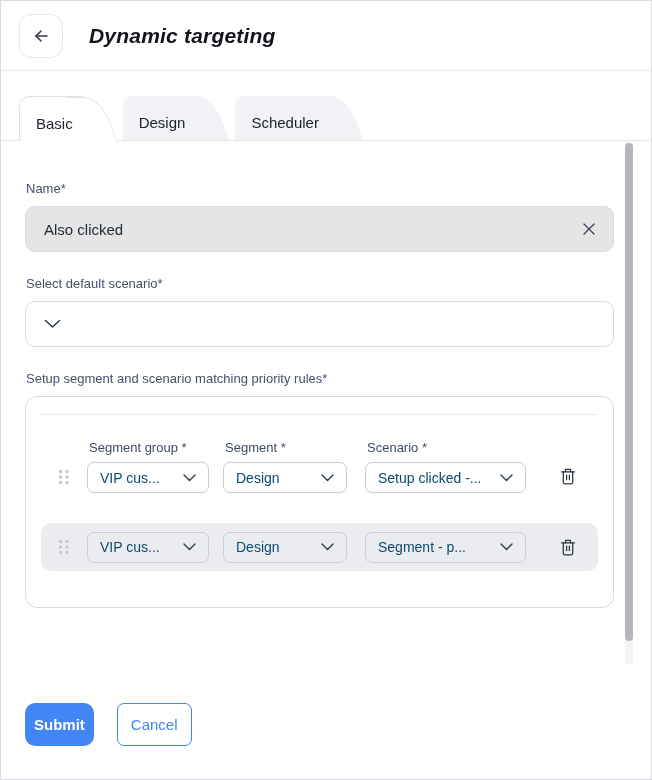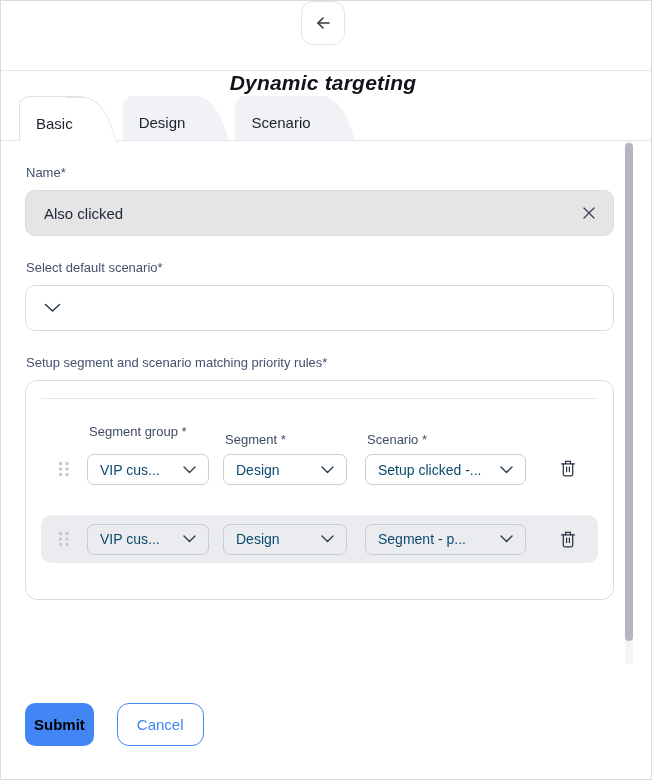--- a/index.html
+++ b/index.html
@@ -7,21 +7,21 @@
   body { font-family:"Liberation Sans", sans-serif; }
 
   .frame{
     position:relative; width:652px; height:780px;
     background:#fff; border:1px solid #d9dbe0; overflow:hidden;
   }
 
   
   .header{
     height:70px; display:flex; align-items:center; gap:26px;
-    padding:0 24px 0 18px; border-bottom:1px solid #e7e8ec;flex-direction:column;
+    padding:0 24px 0 18px; border-bottom:1px solid #e7e8ec;
   }
   .back-btn{
     width:44px; height:44px; flex:0 0 auto;
     background:#fff; border:1px solid #e3e5ec; border-radius:12px;
     display:flex; align-items:center; justify-content:center; cursor:pointer;
   }
   .page-title{
     font-size:21px; font-weight:bold; font-style:italic; color:#12141c;
     letter-spacing:.2px;
   }
@@ -52,21 +52,21 @@
     border-top:1px solid #e0e2e8; border-right:1px solid #e0e2e8;
   }
 
   
   .content{
     position:relative; height:524px;
     border-top:1px solid #e4e6ea;
     padding:24px 39px 0 24px;
   }
   .field-label{
-    font-size:13px; color:#42526e; margin:0 0 10px 1px; display:block;
+    font-size:13px; color:#42526e; margin:16px 0 10px 1px; display:block;
   }
   .text-input-wrap{
     position:relative; width:589px; height:46px; margin-bottom:24px;
   }
   .text-input{
     width:100%; height:100%; border:1px solid #d8dbe1; border-radius:10px;
     padding:0 44px 0 18px; font-size:15px; color:#202b3a; background:#e5e5e5;
     font-family:"Liberation Sans", sans-serif; outline:none;
   }
   .clear-x{
@@ -107,21 +107,21 @@
   .rule-row.first .drag-handle{ margin-bottom:9px; }
   .col-stack{ display:flex; flex-direction:column; }
   .col-label{ font-size:13px; color:#3f4c63; margin:0 0 7px 2px; }
   .mini-select{
     height:31px; border:1px solid #c8ccd3; border-radius:7px; background:#fff;
     display:flex; align-items:center; justify-content:space-between;
     padding:0 12px; font-size:14px; color:#0c4a6e; cursor:pointer;
     white-space:nowrap; overflow:hidden;
   }
   .mini-select.on-gray{ background:transparent; }
-  .w1{ width:122px; margin-right:14px;gap:8px; }
+  .w1{ width:122px; margin-right:14px; }
   .w2{ width:124px; margin-right:18px; }
   .w3{ width:161px; }
   .trash-btn{
     margin-left:30px; width:24px; height:24px; border:none; background:none;
     display:flex; align-items:center; justify-content:center; cursor:pointer; flex:0 0 auto;
   }
   .rule-row.first .trash-btn{ margin-bottom:5px; }
 
   
   .scrollbar-track{
@@ -130,26 +130,26 @@
   }
   .scrollbar-thumb{
     position:absolute; top:2px; left:0; width:8px; height:498px;
     background:#b4b6bd; border-radius:4px; cursor:pointer;
   }
 
   
   .footer{ display:flex; align-items:center; padding:39px 24px 0 24px; }
   .submit-btn{
     height:43px; padding:12px 9px; min-width:66px; border:none; border-radius:10px;
-    background:#4285f4; color:#000000; font-size:15px; font-weight:600; cursor:pointer;
+    background:#4285f4; color:#ffffff; font-size:15px; font-weight:600; cursor:pointer;
     font-family:"Liberation Sans", sans-serif;
   }
   .cancel-btn{
-    height:43px; padding:0 19px; min-width:73px; margin-left:23px;
-    border:1px solid #4285f4; border-radius:12px; background:#fff;
+    height:43px; padding:0 13px; min-width:73px; margin-left:23px;
+    border:1px solid #4285f4; border-radius:7px; background:#fff;
     color:#4285f4; font-size:15px; cursor:pointer;
     font-family:"Liberation Sans", sans-serif;
   }
 
   svg{ display:block; }
 </style>
 </head>
 <body>
 
 <div class="frame">
@@ -167,21 +167,21 @@
   </div>
 
   <div class="tabbar">
     <div class="tab active">
       <span class="tab-label">Basic</span>
     </div>
     <div class="tab">
       <span class="tab-label">Design</span>
     </div>
     <div class="tab">
-      <span class="tab-label">Scenario</span>
+      <span class="tab-label">Scheduler</span>
     </div>
   </div>
 
   <div class="content">
 
     <label class="field-label">Name*</label>
     <div class="text-input-wrap">
       <input class="text-input" type="text" value="Also clicked" style="">
       <button class="clear-x">
         <span>

